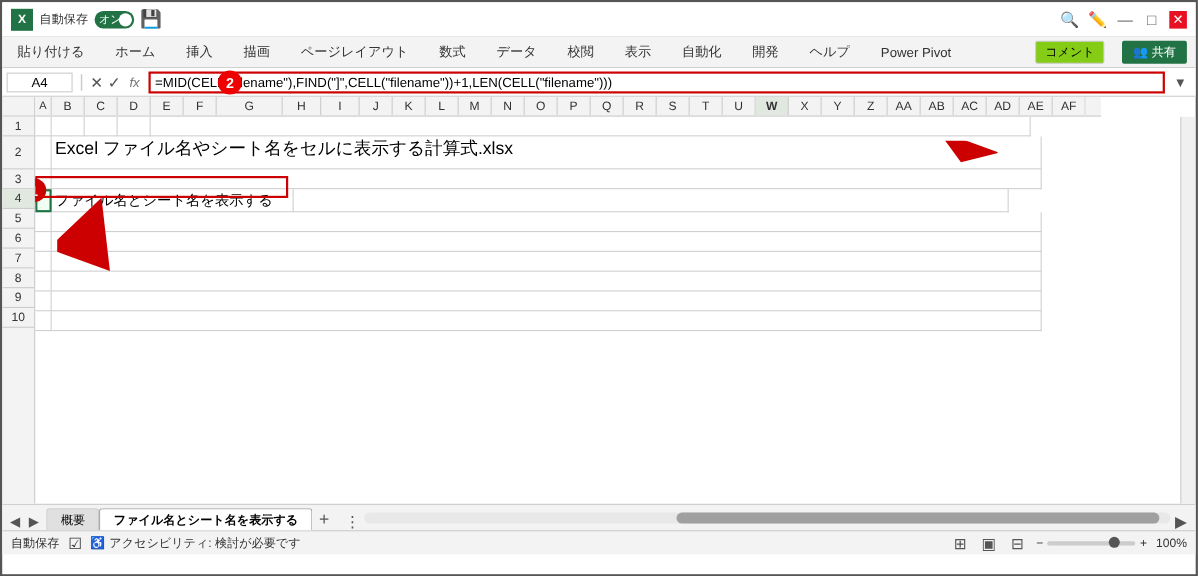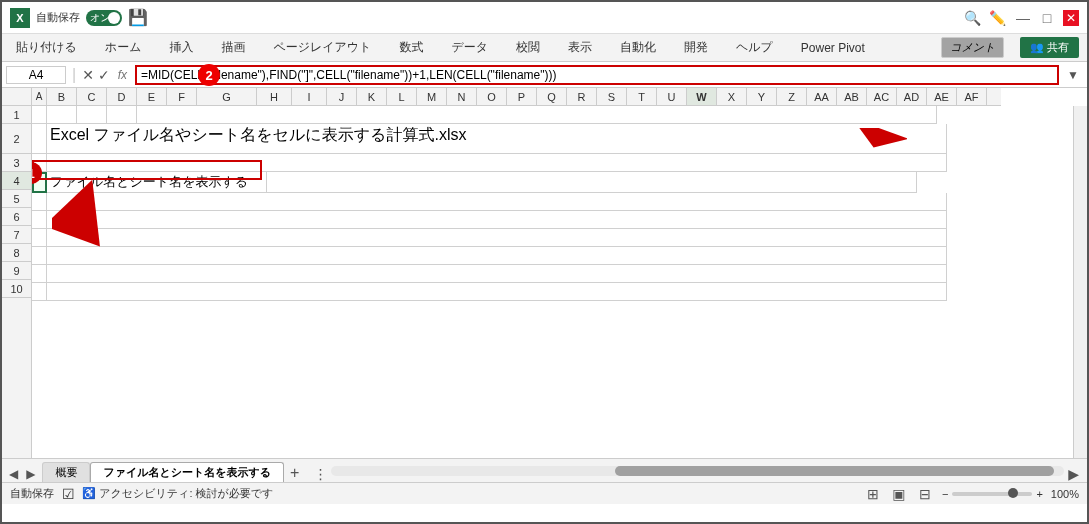--- a/index.html
+++ b/index.html
@@ -105,27 +105,26 @@
       gap: 16px;
     }
     .ribbon-tab {
       font-size: 12px;
       color: #333;
       padding: 4px 6px;
       cursor: pointer;
     }
     .ribbon-comment {
       margin-left: auto;
-      background: #a3a3a3;
+      background: #84cc16;
       border: 1px solid #ccc;
       padding: 2px 8px;
       font-size: 11px;
       border-radius: 2px;
       cursor: pointer;
-      font-style: italic;
     }
     .ribbon-share {
       background: #217346;
       color: white;
       padding: 3px 10px;
       font-size: 11px;
       border-radius: 2px;
       cursor: pointer;
     }
 

